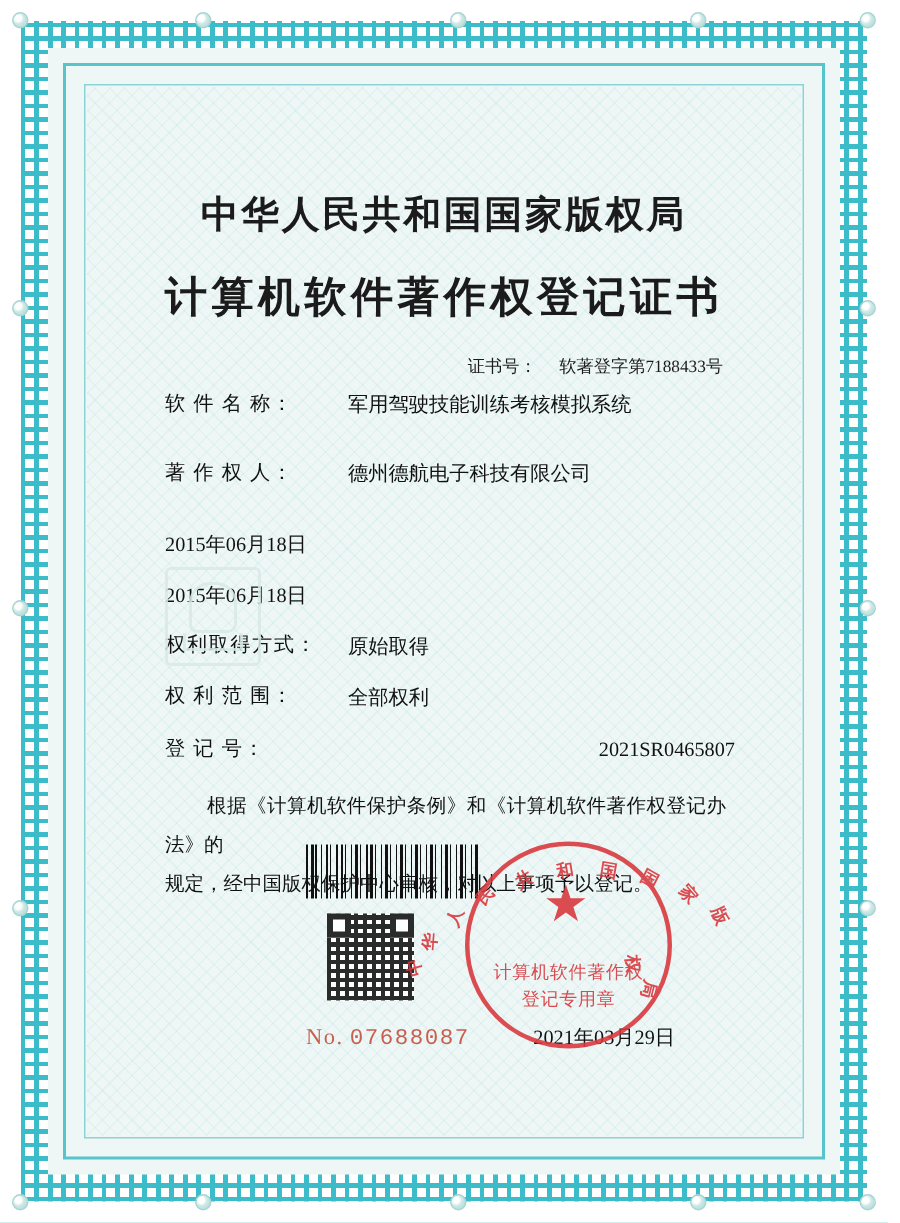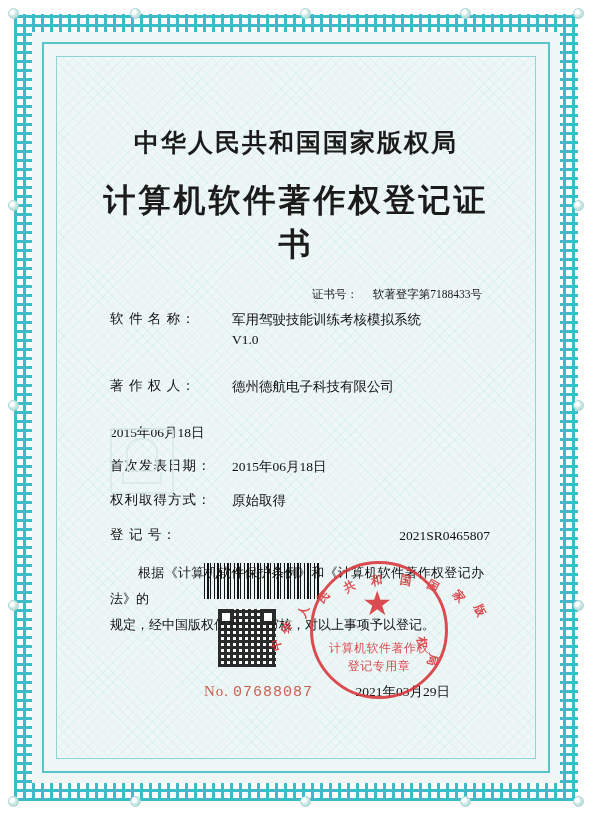--- a/index.html
+++ b/index.html
@@ -97,21 +97,21 @@
     color: #1b1b1b;
     font-family: "Liberation Serif", "DejaVu Serif", serif;
     font-weight: bold;
     letter-spacing: 2px;
   }
   .title-main {
     font-size: 25px;
     margin-top: 34px;
   }
   .title-sub {
-    font-size: 32px;
+    font-size: 28px;
     margin-top: 20px;
     letter-spacing: 3px;
   }
 
   .cert-no-row {
     margin-top: 20px;
     text-align: right;
     font-size: 11.5px;
     color: #1b1b1b;
     padding-right: 18px;
@@ -325,47 +325,49 @@
           <span class="cert-no-value">软著登字第7188433号</span>
         </div>
 
         <div class="fields">
           <div class="emblem"></div>
 
           <div class="field-row">
             <div class="field-label">软 件 名 称：</div>
             <div class="field-value">
               <span>军用驾驶技能训练考核模拟系统</span>
-              <span class="line2">V1.0</span>
             </div>
           </div>
 
           <div class="big-gap"></div>
 
           <div class="field-row">
             <div class="field-label">著 作 权 人：</div>
             <div class="field-value">德州德航电子科技有限公司</div>
           </div>
 
           <div class="big-gap"></div>
 
           <div class="field-row">
             <div class="field-value">2015年06月18日</div>
           </div>
 
           <div class="field-row">
-            <div class="field-label">首次发表日期：</div>
             <div class="field-value">2015年06月18日</div>
           </div>
 
           <div class="field-row">
             <div class="field-label">权利取得方式：</div>
             <div class="field-value">原始取得</div>
           </div>
 
+          <div class="field-row">
+            <div class="field-label">权 利 范 围：</div>
+            <div class="field-value">全部权利</div>
+          </div>
 
           <div class="field-row">
             <div class="field-label">登 记 号：</div>
             <div class="field-value mono-val">2021SR0465807</div>
           </div>
         </div>
 
         <div class="statement">
           <p class="indent">根据《计算机软件保护条例》和《计算机软件著作权登记办法》的</p>
           <p>规定，经中国版权保护中心审核，对以上事项予以登记。</p>

